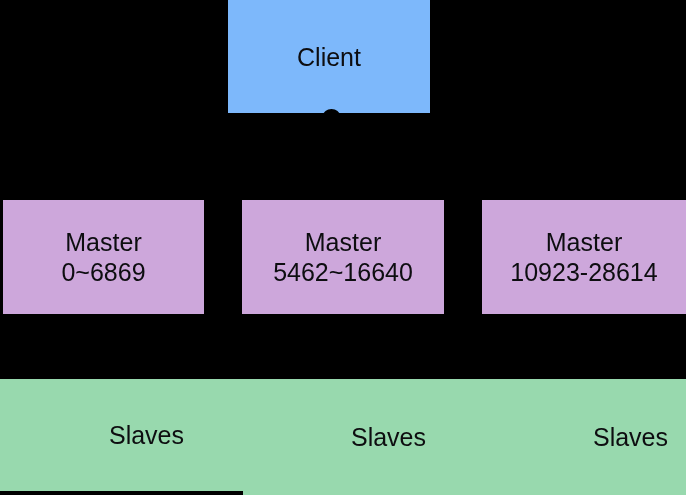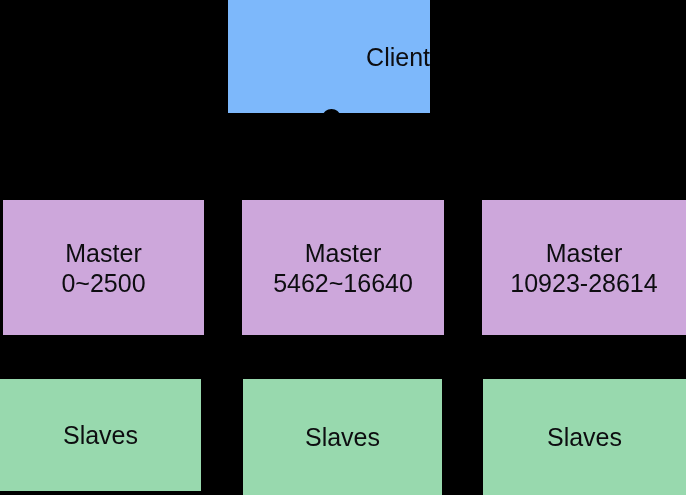--- a/index.html
+++ b/index.html
@@ -23,32 +23,32 @@
     justify-content: center;
     text-align: center;
     font-size: 25px;
     line-height: 30px;
     color: var(--text, #0d0d10);
   }
   .client-node {
     left: 228px; top: 0;
     width: 202px; height: 113px;
     background: var(--client, #7db8fb);
-    align-items: flex-end;
   }
   .master-node {
-    top: 200px; height: 135px;
+    top: 200px; height: 114px;
     background: var(--master, #cda7db);
   }
   .master-1 { left: 3px;   width: 201px; }
   .master-2 { left: 242px; width: 202px; }
   .master-3 { left: 482px; width: 204px; }
   .slave-node {
     top: 379px;
     background: var(--slave, #98d9ae);
+    padding-left: 46px;
   }
   .slave-1 { left: 0;     width: 201px; height: 112px; }
   .slave-2 { left: 243px; width: 199px; height: 116px; }
   .slave-3 { left: 483px; width: 203px; height: 116px; }
   .connector-dot {
     position: absolute;
     left: 323px; top: 109px;
     width: 17px; height: 13px;
     background: var(--bg, #000);
     border-radius: 50%;
@@ -61,21 +61,21 @@
 <div class="diagram">
 
   <div class="node client-node">
     <span>Client</span>
   </div>
 
   <div class="connector-dot"></div>
 
   <div class="node master-node master-1">
     <span>Master</span>
-    <span>0~2500</span>
+    <span>0~6869</span>
   </div>
 
   <div class="node master-node master-2">
     <span>Master</span>
     <span>5462~16640</span>
   </div>
 
   <div class="node master-node master-3">
     <span>Master</span>
     <span>10923-28614</span>

